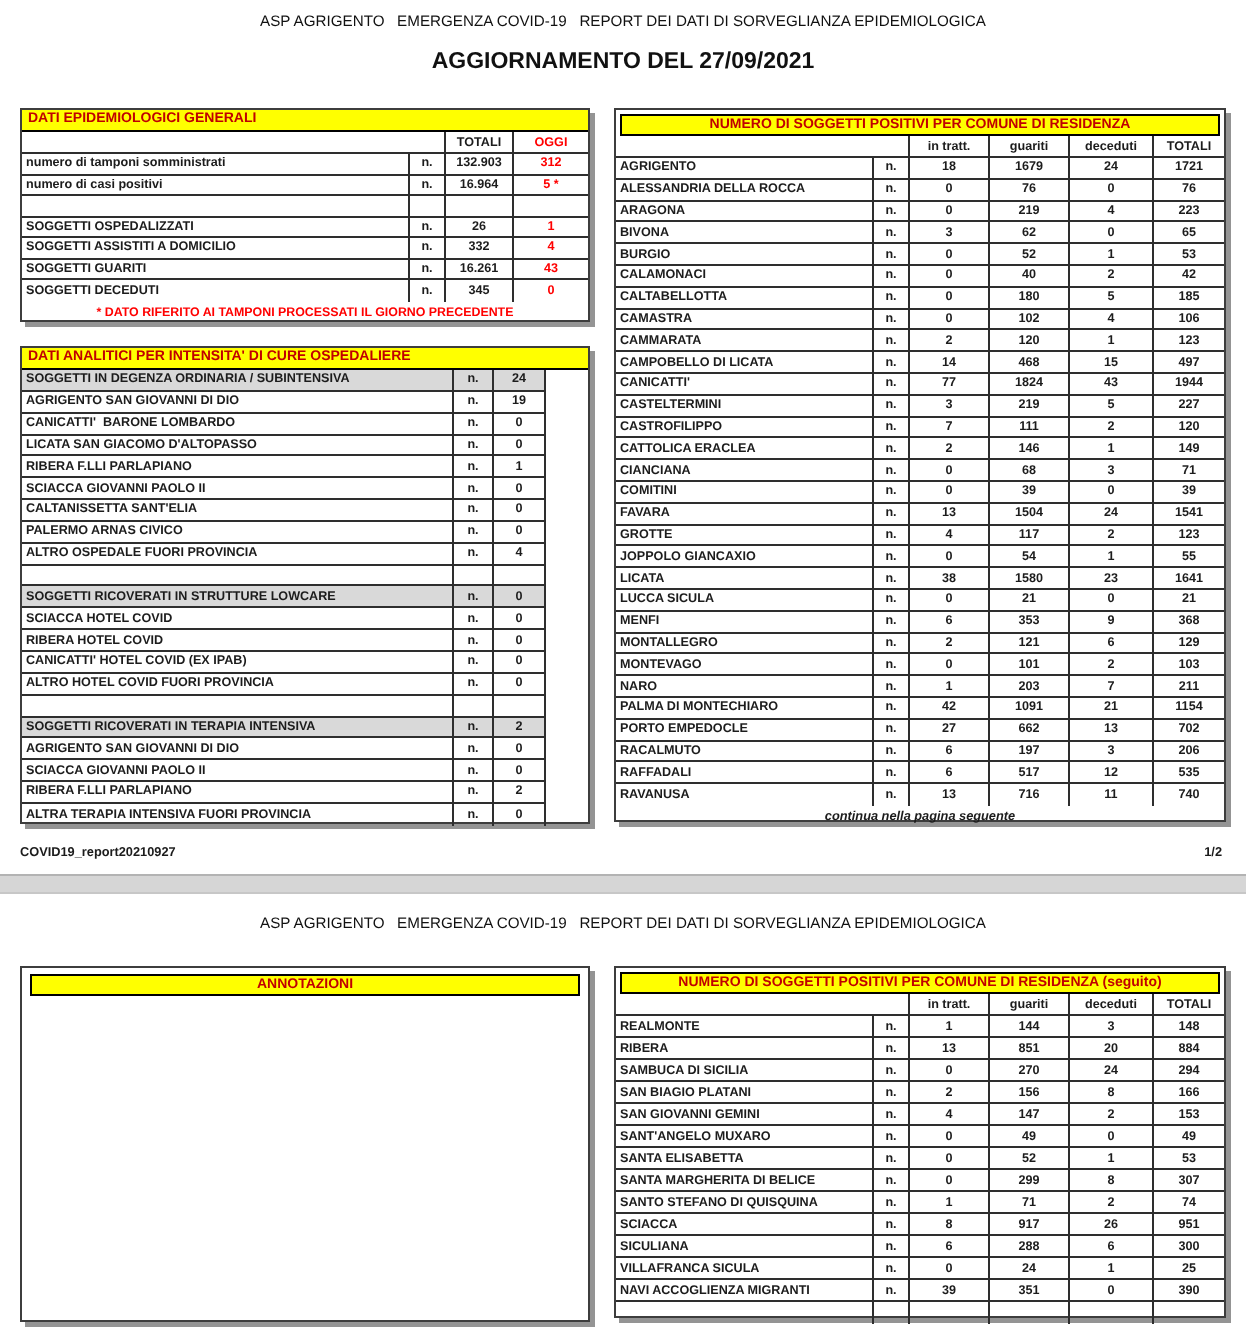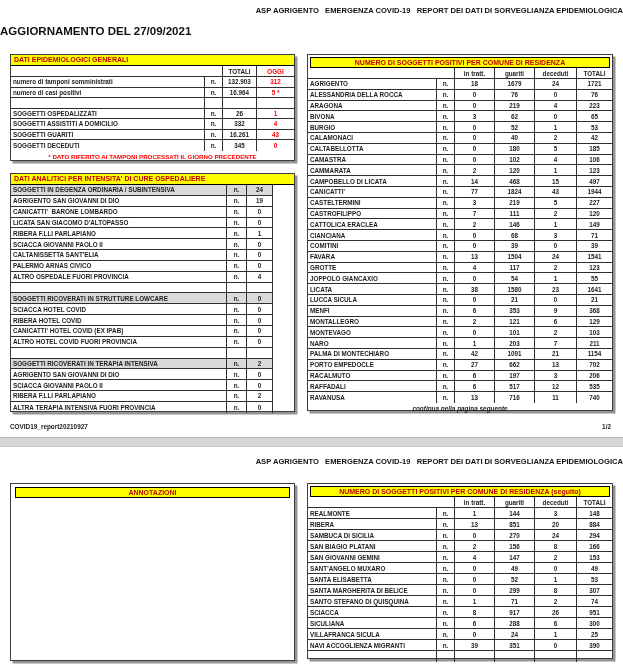--- a/index.html
+++ b/index.html
@@ -6,26 +6,26 @@
   html,body { width:623px; height:670px; }
   body {
     position:relative;
     background:#ffffff;
     font-family:"Liberation Sans", sans-serif;
     color:#1c1c1c;
     overflow:hidden;
   }
   .doc-title {
     position:absolute; left:0; width:100%;
-    text-align:right; font-weight:bold; font-size:7.6px;
+    text-align:center; font-weight:normal; font-size:7.6px;
     white-space:pre; color:#111;
   }
   .update-title {
     position:absolute; left:0; width:100%;
-    font-weight:bold; font-size:11.5px; color:#111;
+    text-align:center; font-weight:bold; font-size:11.5px; color:#111;
   }
   .box {
     position:absolute; background:#fff;
     border:1.5px solid #3d3d3d;
     box-shadow:2.5px 2.5px 0 #949494;
   }
   .tbl-title {
     height:11px; background:#FFFF00; color:#C00000;
     font-weight:bold; font-size:7px; line-height:10px;
     padding:0 3px; border-bottom:1px solid #000;

